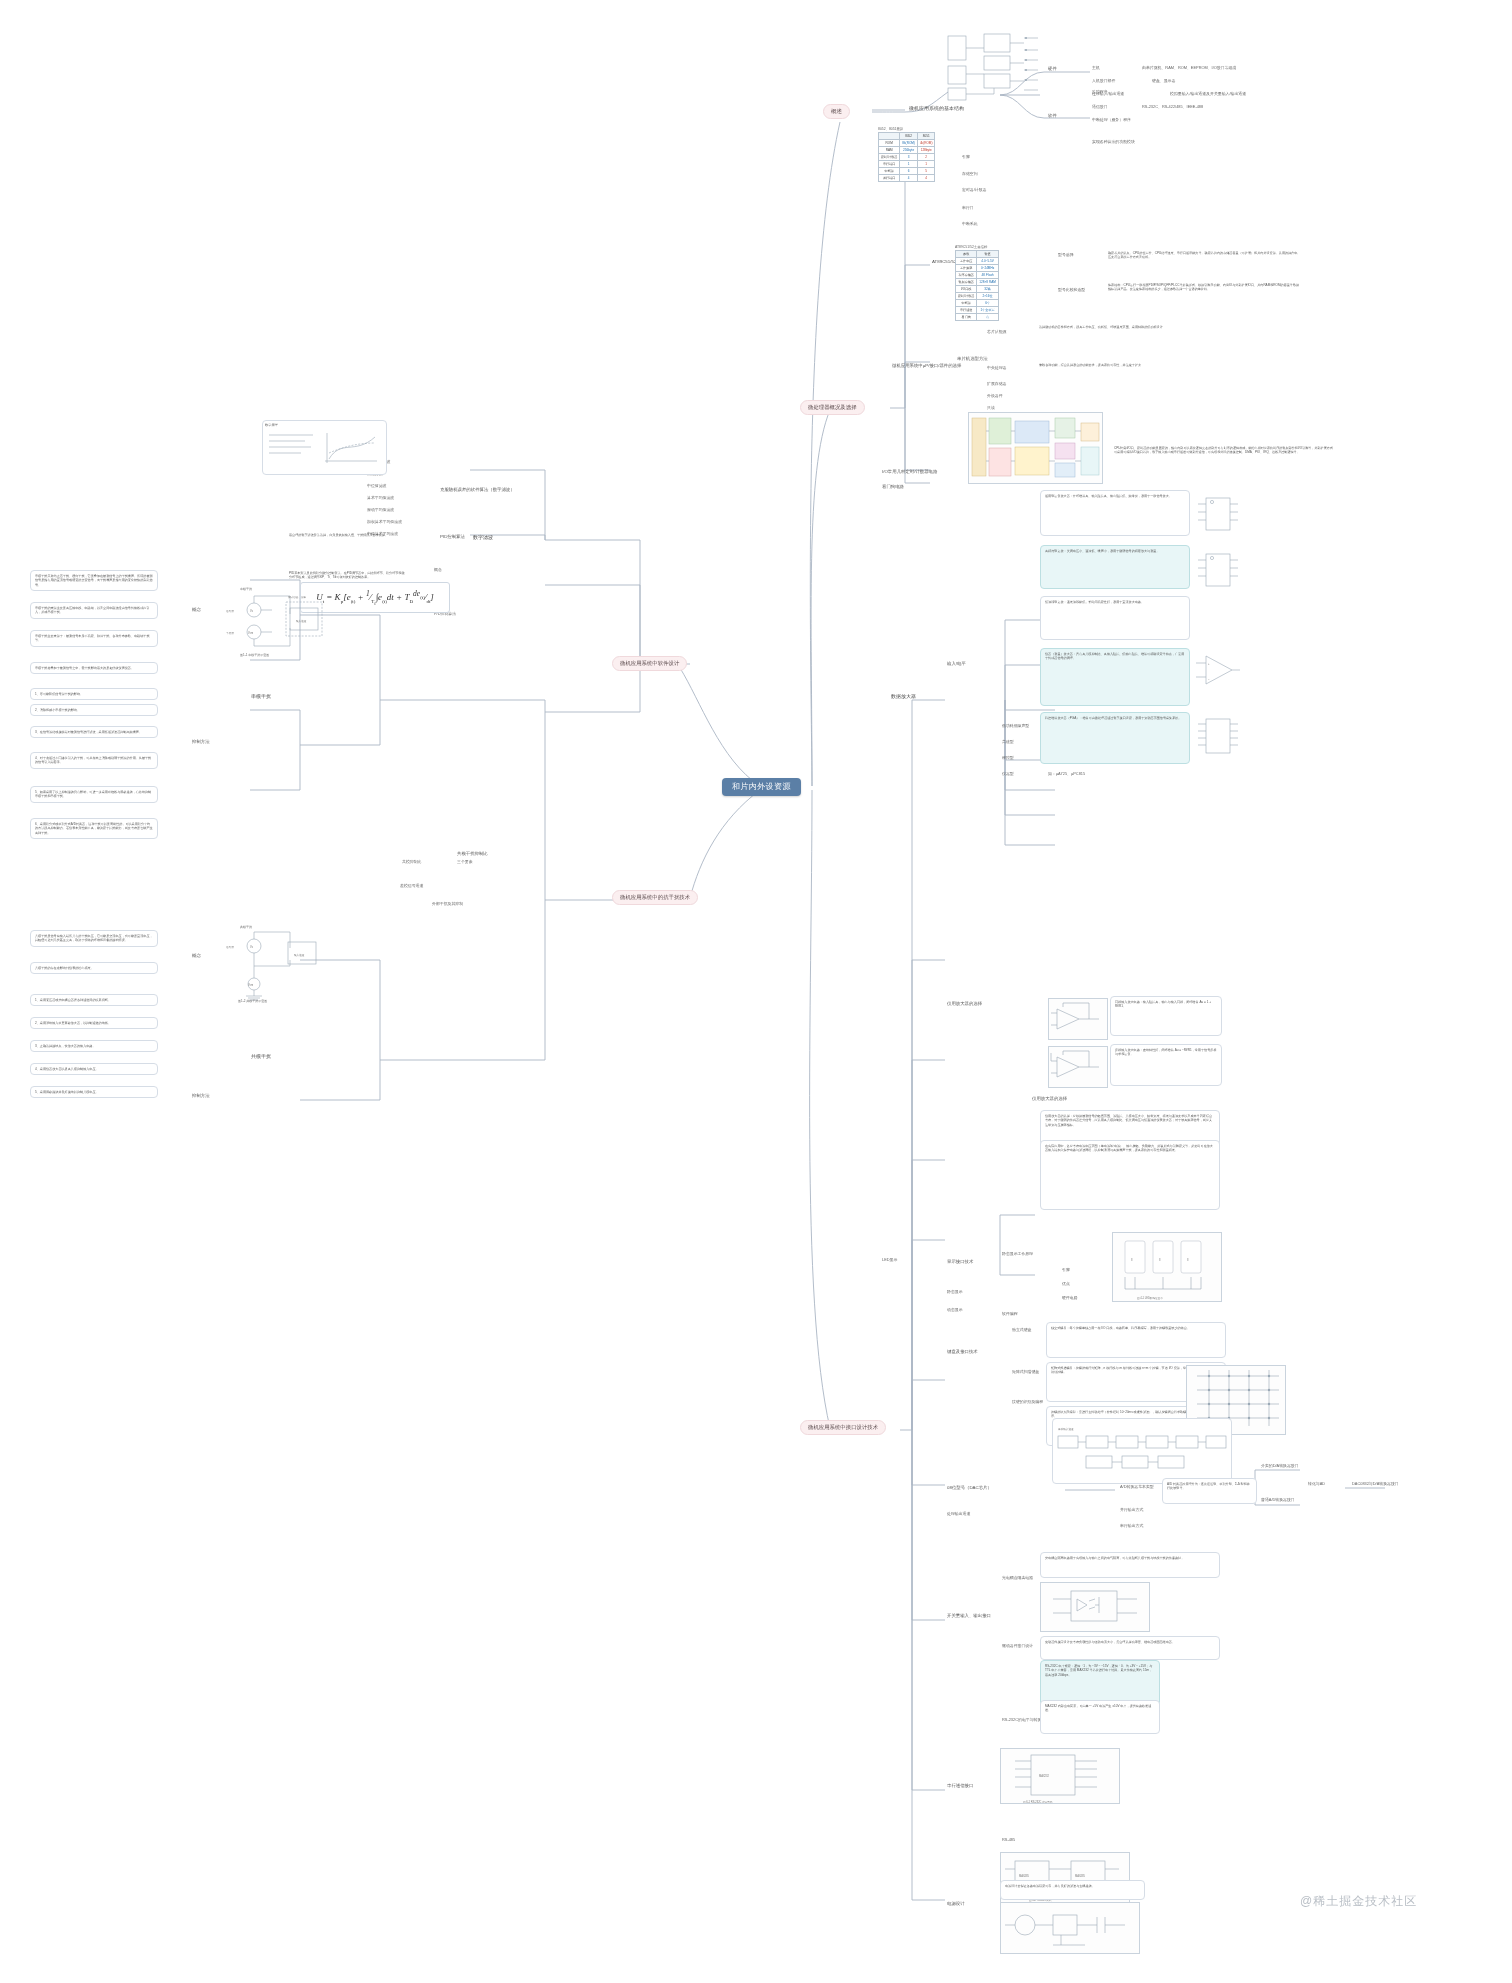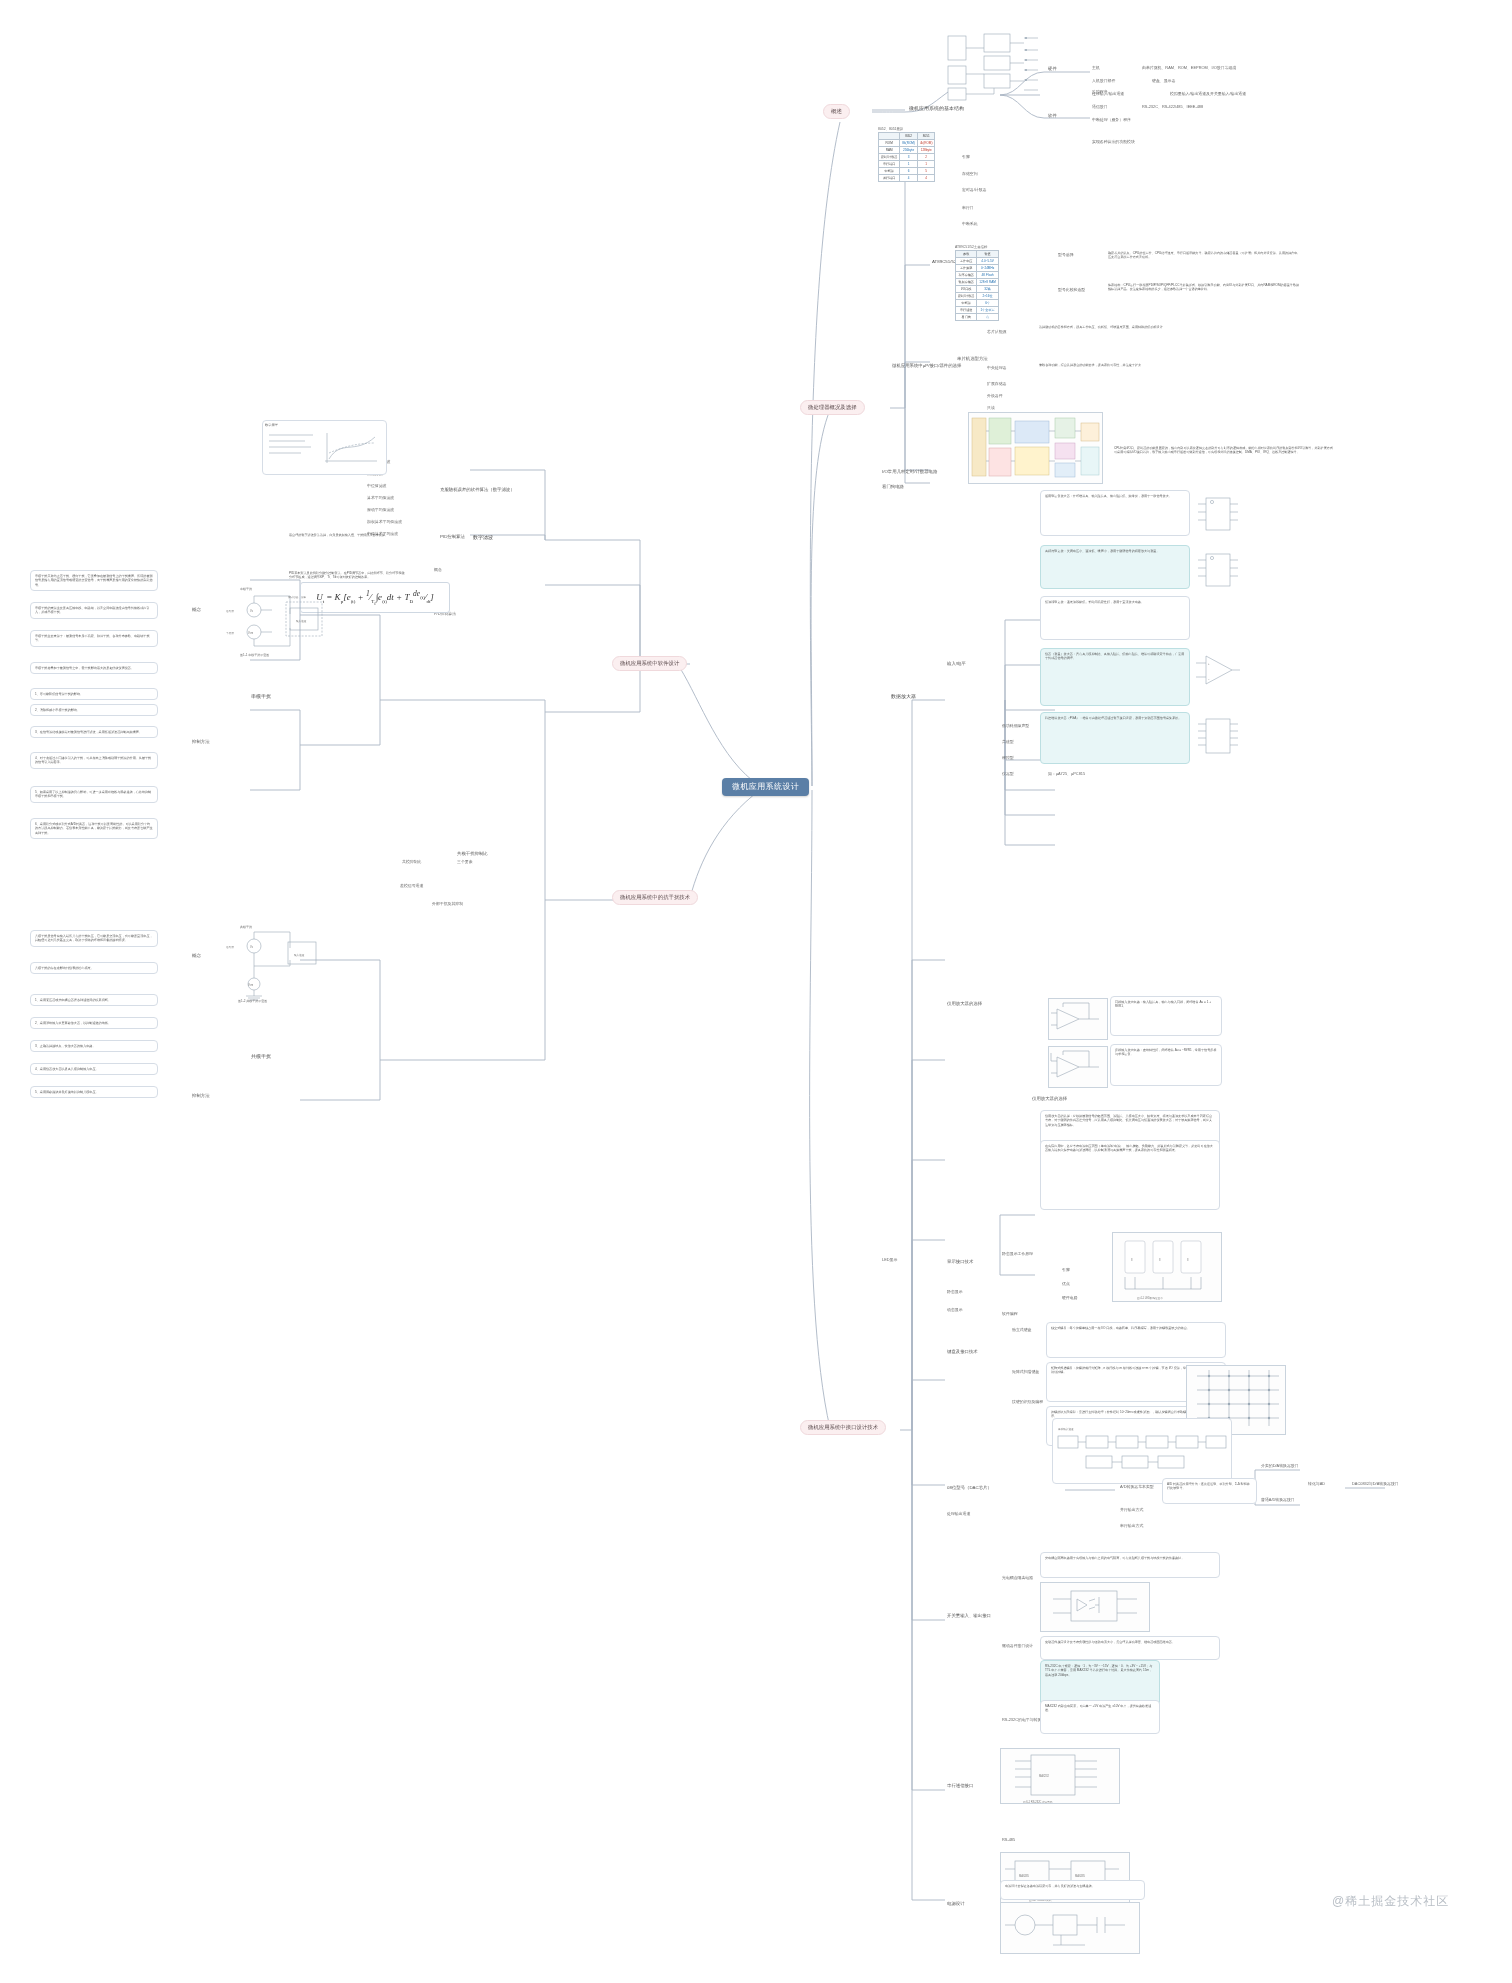--- a/index.html
+++ b/index.html
@@ -207,21 +207,21 @@
       <path d="M1000 1245 V 1275 H 1035"></path>
 
       <path d="M1065 1490 H 1115"></path>
       <path d="M1210 1490 H 1255"></path>
       <path d="M1255 1490 V 1470 H 1300"></path>
       <path d="M1255 1490 V 1505 H 1300"></path>
       <path d="M1345 1488 H 1385"></path>
     </g>
   </svg>
 
-  <div class="node n-root" style="left:722px; top:778px;">微机应用系统设计</div>
+  <div class="node n-root" style="left:722px; top:778px;">和片内外设资源</div>
 
   <div class="node n-l1" style="left:823px; top:104px;">概述</div>
 
   <div class="node n-l1" style="left:800px; top:400px;">微处理器概况及选择</div>
 
   <div class="node n-l1" style="left:612px; top:656px;">微机应用系统中软件设计</div>
 
   <div class="node n-l1" style="left:612px; top:890px;">微机应用系统中的抗干扰技术</div>
 
   <div class="node n-l1" style="left:800px; top:1420px;">微机应用系统中接口设计技术</div>
@@ -762,15 +762,15 @@
   <div class="schem" style="left:1000px; top:1902px; width:140px; height:52px;">
     <svg width="140" height="52" viewBox="0 0 140 52">
       <circle class="ls" cx="24" cy="22" r="10" fill="#fff"></circle>
       <path class="ls" d="M14 22 H4 M34 22 H52"></path>
       <rect class="ls" x="52" y="12" width="24" height="20" fill="#fff"></rect>
       <path class="ls" d="M76 22 H96 M96 14 V30 M104 14 V30 M104 22 H124"></path>
       <path class="ls" d="M60 32 V42 M52 42 H84"></path>
     </svg>
   </div>
 
-  <div class="watermark" style="left:1300px; top:1893px;margin-left:32px;">@稀土掘金技术社区</div>
+  <div class="watermark" style="left:1300px; top:1893px;">@稀土掘金技术社区</div>
 
 </div>
 
 </body></html>

